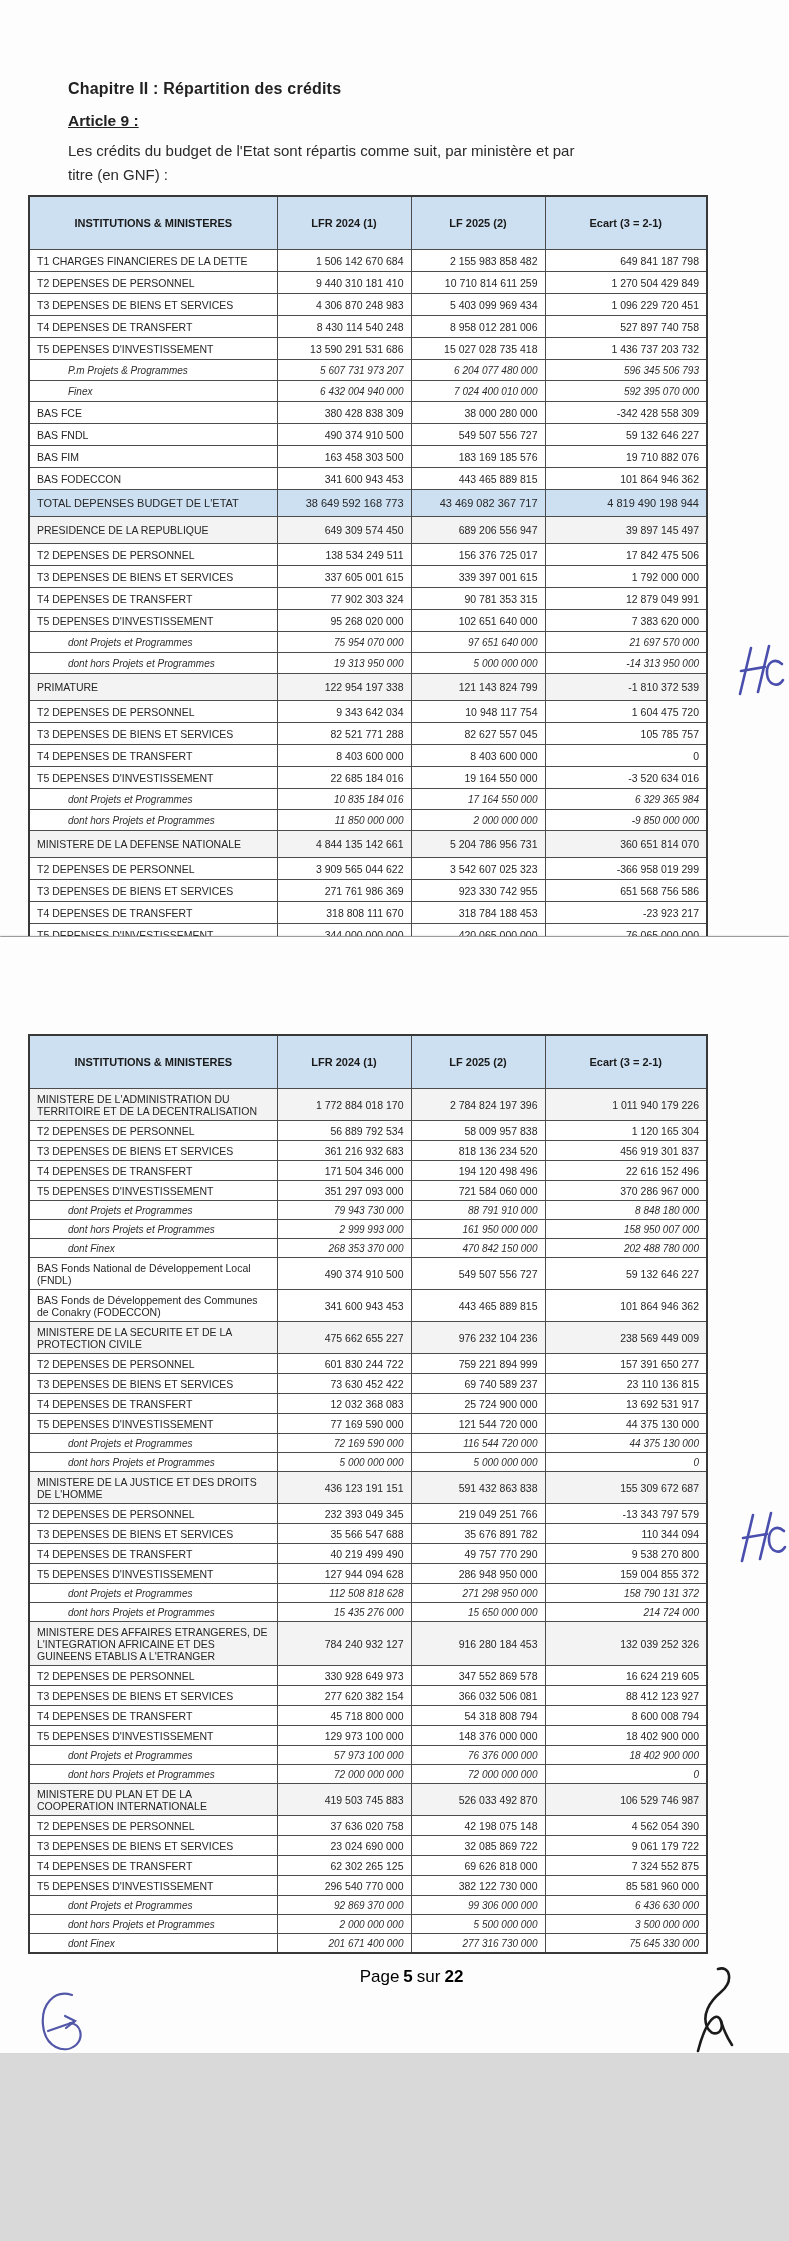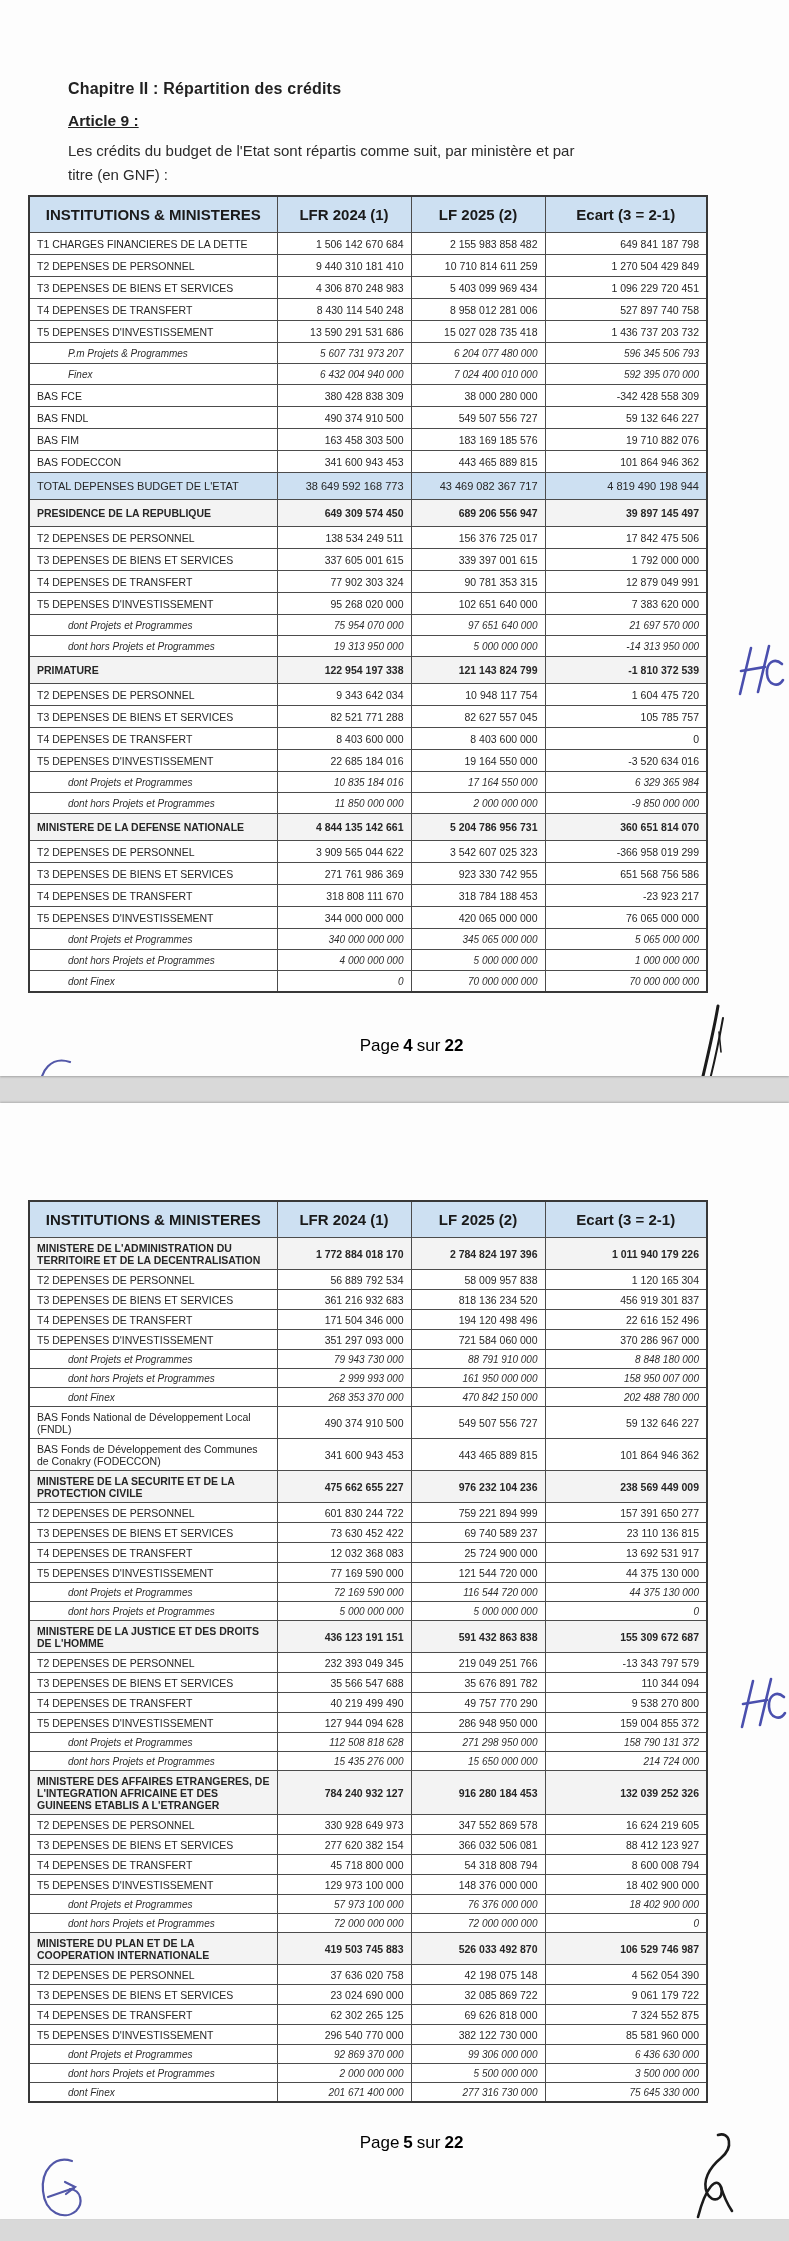--- a/index.html
+++ b/index.html
@@ -3,21 +3,21 @@
 <meta charset="utf-8">
 <style>
   html,body { margin:0; padding:0; }
   body {
     width:789px; height:2241px;
     background:#d9d9d9;
     font-family:"Liberation Sans", sans-serif;
     color:#1f1f1f;
   }
   .page { position:relative; width:789px; background:#fdfdfd; overflow:hidden; }
-  #pg4 { height:1076px; margin-bottom:27px; box-shadow:0 1px 2px rgba(0,0,0,.25); }
+  #pg4 { height:936px; margin-bottom:1px; box-shadow:0 1px 2px rgba(0,0,0,.25); }
   #pg5 { height:1116px; box-shadow:0 -1px 2px rgba(0,0,0,.2); }
 
   .chapter {
     margin:80px 0 0 68px;
     font-size:16px; font-weight:bold; letter-spacing:.2px; color:#222;
   }
   .article {
     margin:14px 0 0 68px;
     font-size:15.5px; font-weight:bold; text-decoration:underline; color:#222;
   }
@@ -25,30 +25,30 @@
 
   table.budget {
     border-collapse:collapse; table-layout:fixed;
     margin:8px 0 0 28px; width:678px;
     border:2px solid #383838;
     background:#fff;
   }
   #pg5 table.budget { margin-top:97px; }
   .budget th, .budget td { border:1px solid #4c4c4c; overflow:hidden; }
   .budget th {
-    background:#cde0f2; font-size:15px; font-weight:bold;
-    padding:9px 4px; color:#1a1a1a;
+    background:#cde0f2; font-size:11px; font-weight:bold;
+    padding:20px 4px; color:#1a1a1a;
   }
   .budget td { font-size:10.5px; padding:4.5px 7px; color:#262626; }
   #pg5 .budget td { padding-top:3.5px; padding-bottom:3.5px; }
   td.lbl { text-align:left; }
   td.num { text-align:right; white-space:nowrap; }
   tr.sub td { font-style:italic; font-size:10px; color:#2e2e2e; }
   tr.sub td.lbl { padding-left:38px; }
-  tr.section td { font-weight:bold; background:#f3f3f3; padding-top:7px; padding-bottom:7px; }
+  tr.section td { font-weight:normal; background:#f3f3f3; padding-top:7px; padding-bottom:7px; }
   tr.total td { font-weight:normal; background:#cde0f2; font-size:11px; padding-top:7px; padding-bottom:7px; }
 
   .footer {
     position:absolute; left:17px; width:100%; text-align:center;
     font-size:17px; color:#000000;
   }
   #pg4 .footer { top:1036px; }
   #pg5 .footer { top:1030px; }
   .footer span { margin:0 2px; }
   .footer .num { font-weight:bold; }

